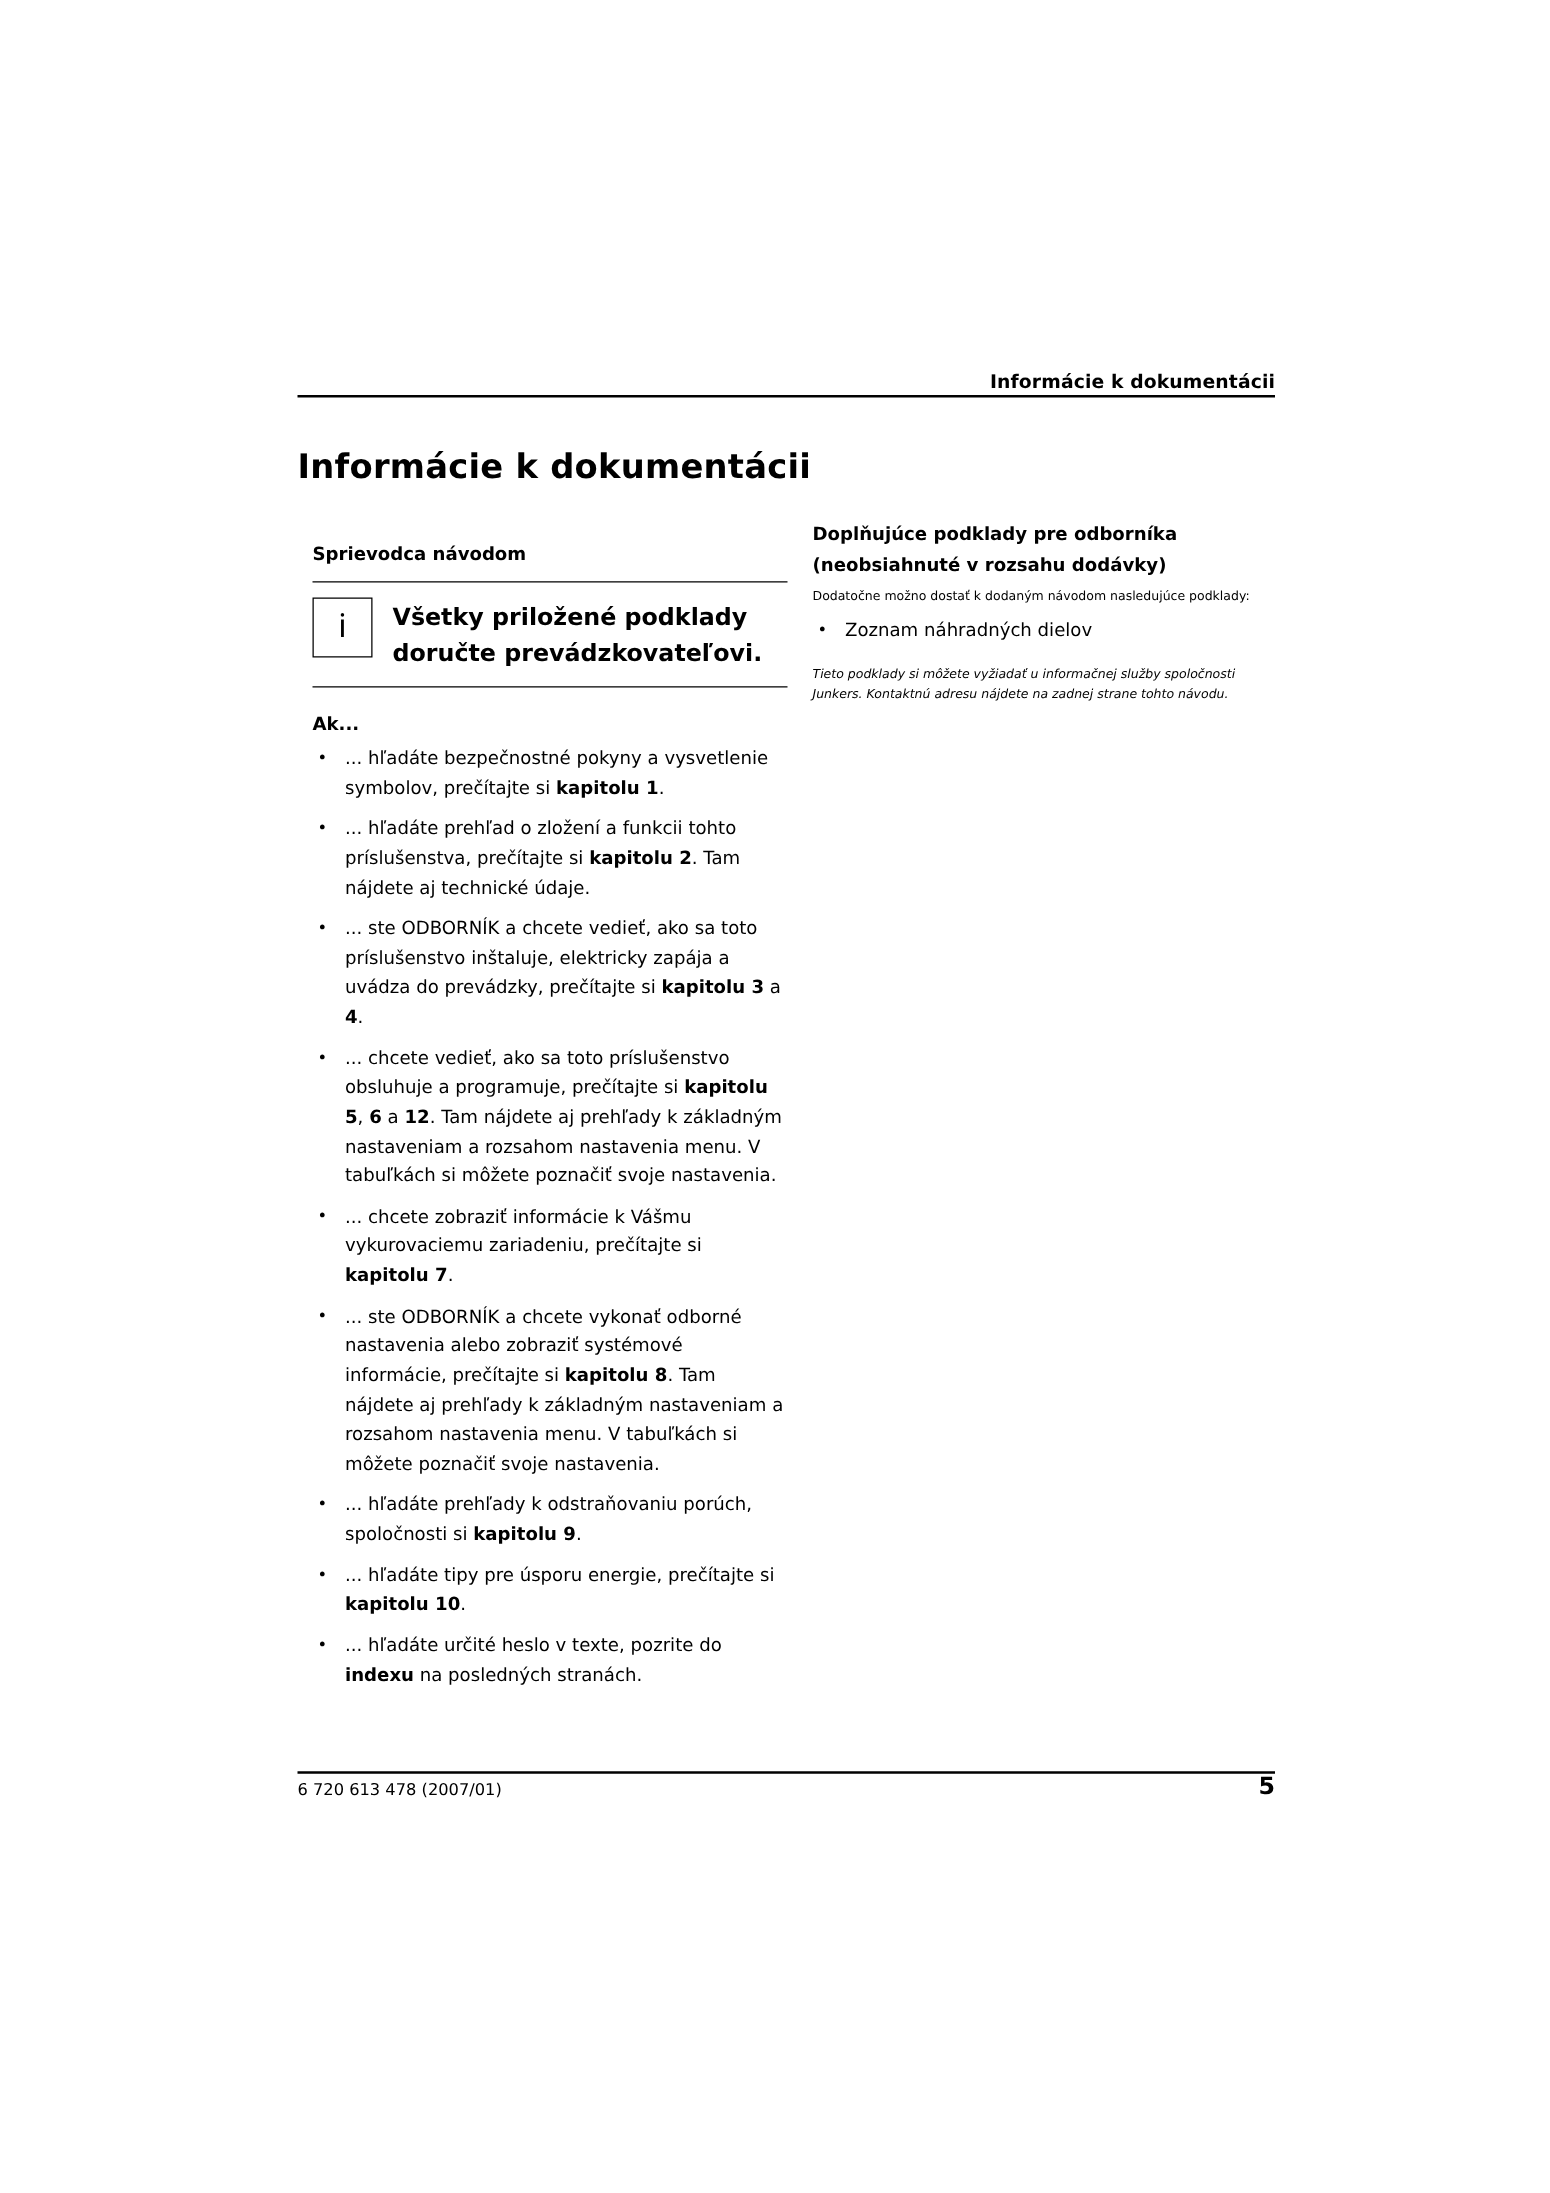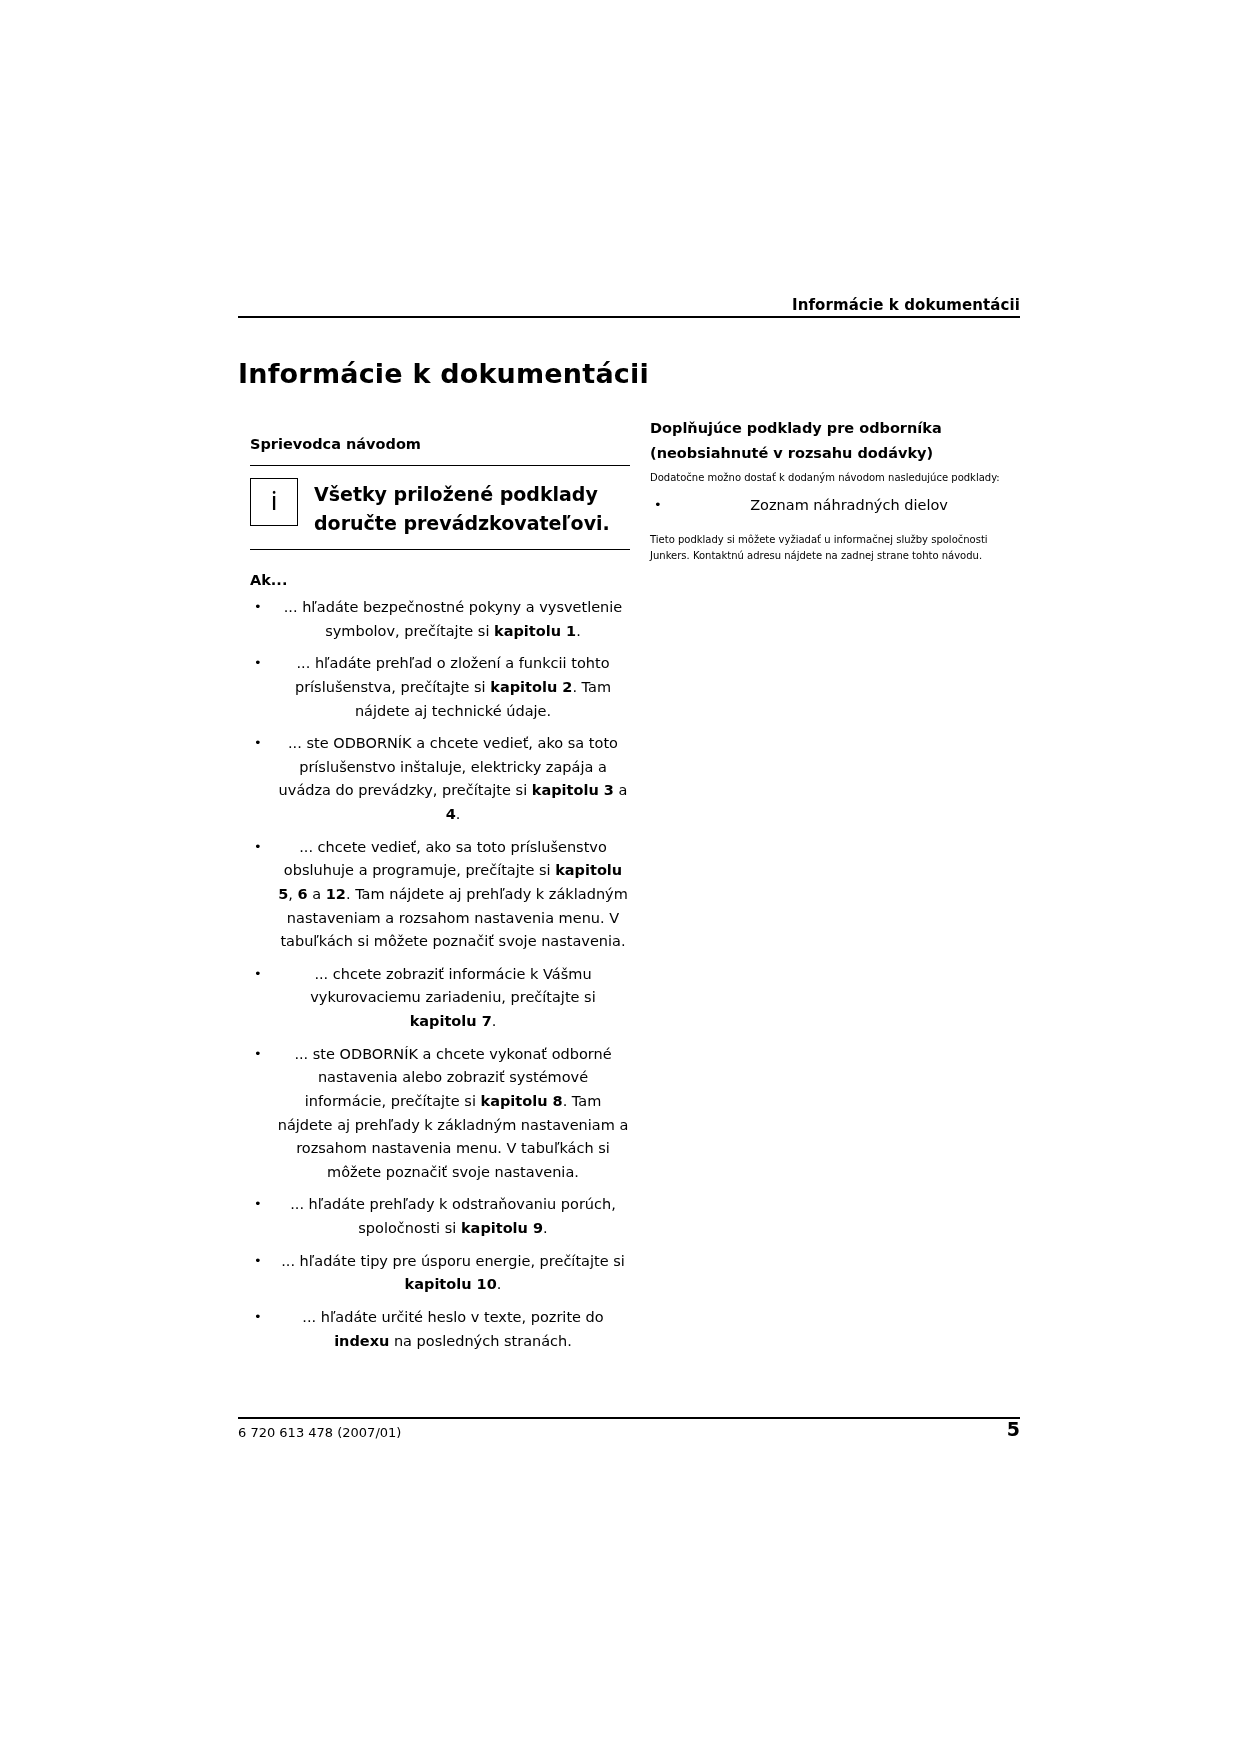--- a/index.html
+++ b/index.html
@@ -106,35 +106,34 @@
     list-style: none;
     margin: 8px 0 0 0;
     padding: 0;
   }
   ul.bullets li {
     position: relative;
     padding-left: 26px;
     font-size: 14.5px;
     line-height: 1.63;
     margin-bottom: 9px;
-    text-align: center;
   }
   ul.bullets li:before {
     content: "\2022";
     position: absolute;
     left: 4px;
     top: 0;
     font-size: 13px;
   }
   .rtext {
     font-size: 10px;
     line-height: 1.6;
     margin: 6px 0 0 0;
   }
-  .rspace { margin-top: 14px; }
+  .rspace { margin-top: 14px; font-style: italic; }
   b { font-weight: bold; }
   .footer-rule {
     position: absolute;
     left: 238px;
     top: 1417px;
     width: 782px;
     height: 1.5px;
     background: #000;
   }
   .footer-left {

